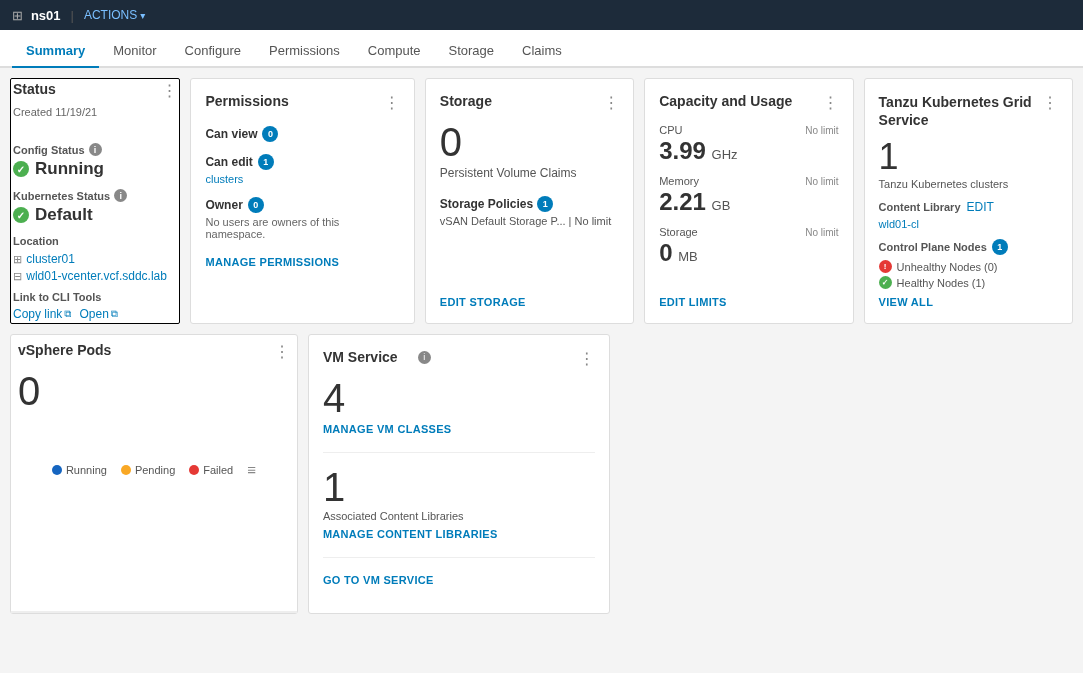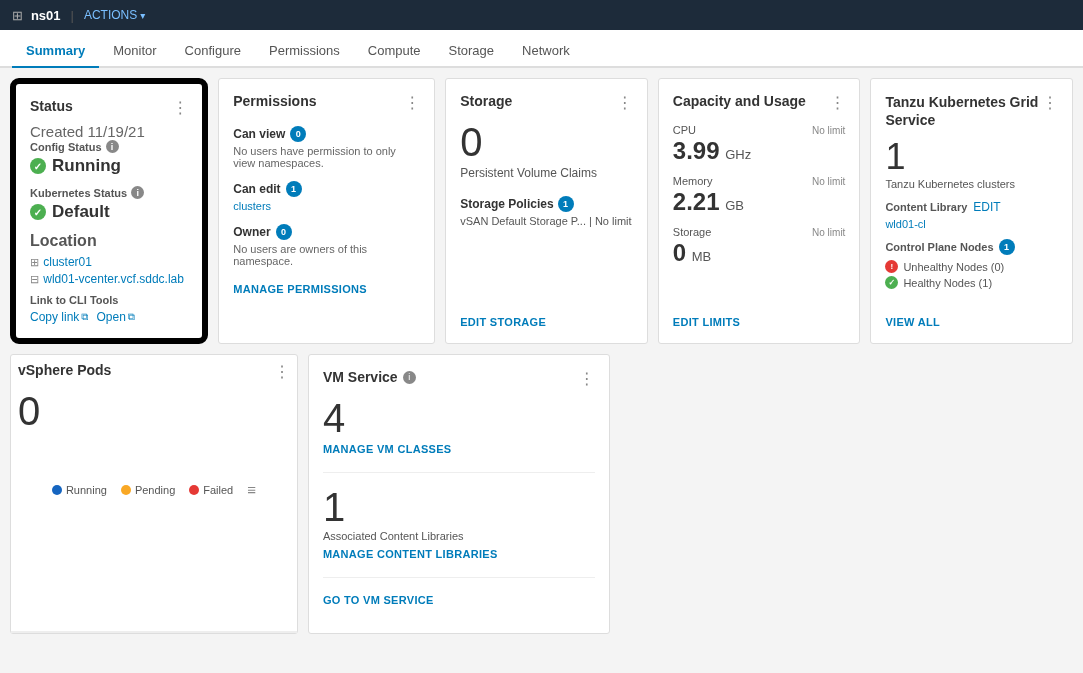--- a/index.html
+++ b/index.html
@@ -18,53 +18,53 @@
   </span>
 </div>
 
 <div style="display:flex;background:#fff;border-bottom:2px solid #ddd;padding:0 12px;height:38px;align-items:flex-end;">
   <div style="padding:8px 14px;font-size:13px;color:#007cba;cursor:pointer;border-bottom:2px solid #007cba;margin-bottom:-2px;font-weight:600;">Summary</div>
   <div style="padding:8px 14px;font-size:13px;color:#555;cursor:pointer;border-bottom:2px solid transparent;margin-bottom:-2px;">Monitor</div>
   <div style="padding:8px 14px;font-size:13px;color:#555;cursor:pointer;border-bottom:2px solid transparent;margin-bottom:-2px;">Configure</div>
   <div style="padding:8px 14px;font-size:13px;color:#555;cursor:pointer;border-bottom:2px solid transparent;margin-bottom:-2px;">Permissions</div>
   <div style="padding:8px 14px;font-size:13px;color:#555;cursor:pointer;border-bottom:2px solid transparent;margin-bottom:-2px;">Compute</div>
   <div style="padding:8px 14px;font-size:13px;color:#555;cursor:pointer;border-bottom:2px solid transparent;margin-bottom:-2px;">Storage</div>
-  <div style="padding:8px 14px;font-size:13px;color:#555;cursor:pointer;border-bottom:2px solid transparent;margin-bottom:-2px;">Network</div>
+  <div style="padding:8px 14px;font-size:13px;color:#555;cursor:pointer;border-bottom:2px solid transparent;margin-bottom:-2px;">Claims</div>
 </div>
 
 <div style="padding:10px;display:flex;flex-direction:column;gap:10px;background:#f4f4f4;">
 
   <div style="display:flex;gap:10px;">
 
-    <div style="background:#fff;border:6px solid #000000;border-radius:9px;padding:14px;flex:1.1;position:relative;min-height:220px;">
+    <div style="background:#fff;border:1px solid #000000;border-radius:2px;padding:2px;flex:1.1;position:relative;min-height:220px;">
       <div style="display:flex;justify-content:space-between;align-items:flex-start;margin-bottom:6px;">
         <span style="font-size:14px;font-weight:600;color:#333;">Status</span>
         <span style="color:#888;cursor:pointer;font-size:16px;">⋮</span>
       </div>
-      <div style="font-size:15px;color:#666;margin-bottom:0;">Created 11/19/21</div>
+      <div style="font-size:11px;color:#666;margin-bottom:25px;">Created 11/19/21</div>
 
       <div style="font-size:11px;color:#555;font-weight:600;margin-bottom:3px;display:flex;align-items:center;gap:4px;">
         <span>Config Status</span>
         <span style="display:inline-flex;align-items:center;justify-content:center;width:13px;height:13px;background:#888;color:#fff;border-radius:50%;font-size:9px;cursor:pointer;">i</span>
       </div>
       <div style="display:flex;align-items:center;gap:6px;font-size:17px;font-weight:600;color:#333;margin-bottom:10px;">
         <span style="width:16px;height:16px;background:#4caf50;border-radius:50%;display:inline-flex;align-items:center;justify-content:center;color:#fff;font-size:10px;font-weight:bold;">✓</span>
         <span>Running</span>
       </div>
 
       <div style="font-size:11px;color:#555;font-weight:600;margin-bottom:3px;display:flex;align-items:center;gap:4px;">
         <span>Kubernetes Status</span>
         <span style="display:inline-flex;align-items:center;justify-content:center;width:13px;height:13px;background:#888;color:#fff;border-radius:50%;font-size:9px;cursor:pointer;">i</span>
       </div>
       <div style="display:flex;align-items:center;gap:6px;font-size:17px;font-weight:600;color:#333;margin-bottom:10px;">
         <span style="width:16px;height:16px;background:#4caf50;border-radius:50%;display:inline-flex;align-items:center;justify-content:center;color:#fff;font-size:10px;font-weight:bold;">✓</span>
         <span>Default</span>
       </div>
 
-      <div style="font-size:16px;color:#555;font-weight:600;margin-bottom:5px;">Location</div>
+      <div style="font-size:11px;color:#555;font-weight:600;margin-bottom:5px;">Location</div>
       <div style="display:flex;align-items:center;gap:4px;font-size:12px;color:#007cba;margin-bottom:3px;cursor:pointer;">
         <span style="color:#888;font-size:11px;">⊞</span>
         <span>cluster01</span>
       </div>
       <div style="display:flex;align-items:center;gap:4px;font-size:12px;color:#007cba;margin-bottom:8px;cursor:pointer;">
         <span style="color:#888;font-size:11px;">⊟</span>
         <span>wld01-vcenter.vcf.sddc.lab</span>
       </div>
 
       <div style="font-size:11px;color:#555;font-weight:600;margin-bottom:4px;">Link to CLI Tools</div>
@@ -84,21 +84,20 @@
       <div style="display:flex;justify-content:space-between;align-items:flex-start;margin-bottom:14px;">
         <span style="font-size:14px;font-weight:600;color:#333;">Permissions</span>
         <span style="color:#888;cursor:pointer;font-size:16px;">⋮</span>
       </div>
 
       <div style="margin-bottom:12px;">
         <div style="display:flex;align-items:center;gap:5px;margin-bottom:3px;">
           <span style="font-size:12px;font-weight:600;color:#333;">Can view</span>
           <span style="display:inline-flex;align-items:center;justify-content:center;width:16px;height:16px;background:#007cba;color:#fff;border-radius:50%;font-size:9px;font-weight:bold;">0</span>
         </div>
-        <div style="font-size:11px;color:#666;">No users have permission to only view namespaces.</div>
       </div>
 
       <div style="margin-bottom:12px;">
         <div style="display:flex;align-items:center;gap:5px;margin-bottom:3px;">
           <span style="font-size:12px;font-weight:600;color:#333;">Can edit</span>
           <span style="display:inline-flex;align-items:center;justify-content:center;width:16px;height:16px;background:#007cba;color:#fff;border-radius:50%;font-size:9px;font-weight:bold;">1</span>
         </div>
         <div style="font-size:11px;color:#007cba;">clusters</div>
       </div>
 
@@ -242,21 +241,21 @@
           <span style="font-size:11px;color:#555;">Failed</span>
         </div>
         <span style="font-size:15px;color:#888;cursor:pointer;">≡</span>
       </div>
 
       <div style="position:absolute;bottom:0;left:0;right:0;height:2px;background:#eee;"></div>
     </div>
 
     <div style="background:#fff;border:1px solid #ddd;border-radius:3px;padding:14px;flex:1.5;position:relative;min-height:280px;">
       <div style="display:flex;justify-content:space-between;align-items:flex-start;margin-bottom:10px;">
-        <div style="display:flex;align-items:center;gap:5px;">
+        <div style="display:flex;align-items:center;gap:20px;">
           <span style="font-size:14px;font-weight:600;color:#333;">VM Service</span>
           <span style="display:inline-flex;align-items:center;justify-content:center;width:13px;height:13px;background:#888;color:#fff;border-radius:50%;font-size:9px;cursor:pointer;">i</span>
         </div>
         <span style="color:#888;cursor:pointer;font-size:16px;">⋮</span>
       </div>
 
       <div style="margin-bottom:16px;">
         <div style="font-size:40px;font-weight:300;color:#333;line-height:1;margin-bottom:3px;">4</div>
         <span style="font-size:11px;color:#007cba;text-transform:uppercase;font-weight:600;cursor:pointer;letter-spacing:0.3px;">MANAGE VM CLASSES</span>
       </div>

